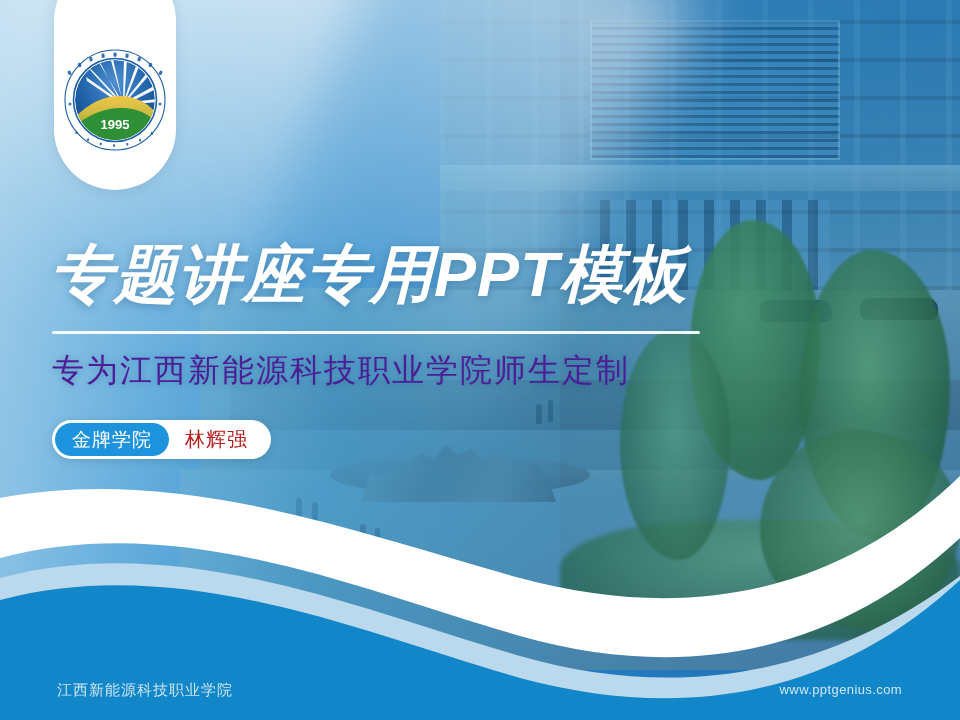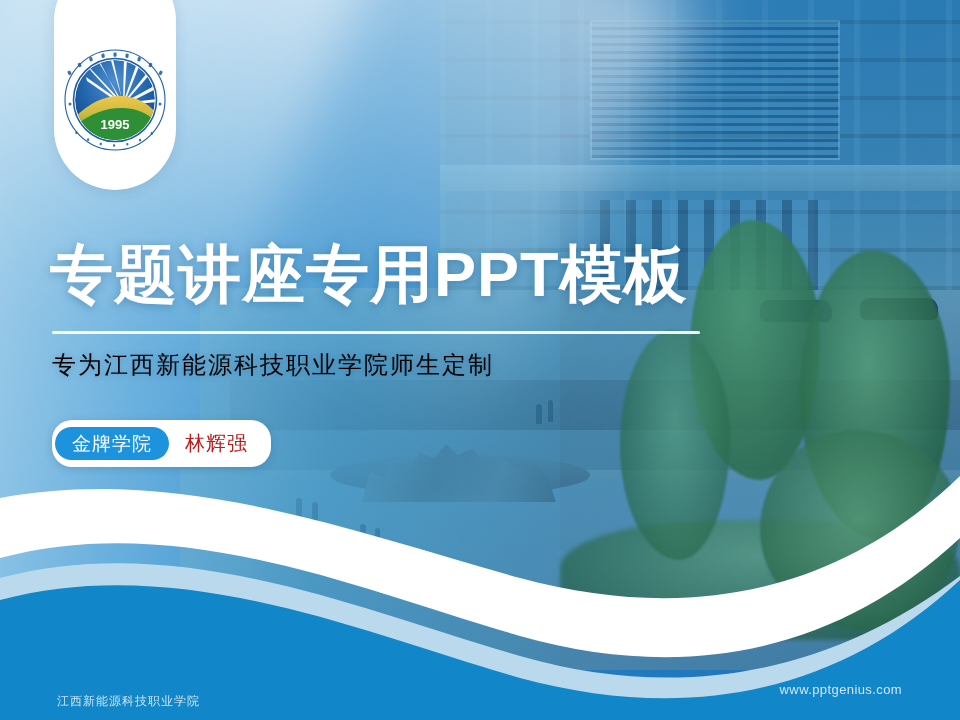--- a/index.html
+++ b/index.html
@@ -144,35 +144,36 @@
   }
   .logo svg{display:block;width:106px;height:106px;}
 
   
   .title{
     position:absolute;left:50px;top:243px;
     font-size:63px;font-weight:bold;color:#ffffff;
     letter-spacing:1px;line-height:1;
     text-shadow:0 2px 10px rgba(12,70,120,.35);
     white-space:nowrap;
+    font-style:italic;
   }
   .rule{
     position:absolute;left:52px;top:331px;width:648px;height:3px;
     background:rgba(255,255,255,.92);border-radius:2px;
   }
   .subtitle{
     position:absolute;left:52px;top:349px;
-    font-size:24px;color:#000000;letter-spacing:2px;
+    font-size:32px;color:#4c1d95;letter-spacing:2px;
     text-shadow:0 1px 6px rgba(12,70,120,.3);
     white-space:nowrap;
   }
 
   
   .badge{
-    position:absolute;left:52px;top:420px;height:47px;
+    position:absolute;left:52px;top:420px;height:39px;
     background:#ffffff;border-radius:20px;
     display:flex;align-items:center;padding:3px;
     box-shadow:0 2px 8px rgba(10,60,100,.18);
   }
   .badge-chip{
     background:#1e93dd;color:#ffffff;
     border-radius:17px;height:33px;
     display:flex;align-items:center;justify-content:center;
     padding:0 17px;font-size:19px;letter-spacing:1px;
   }
@@ -181,21 +182,21 @@
     padding:0 20px 0 16px;
   }
 
   
   .wave{position:absolute;left:0;bottom:0;width:960px;height:260px;}
   .wave svg{display:block;width:960px;height:260px;}
 
   
   .foot-left{
     position:absolute;left:57px;top:681px;
-    font-size:12px;color:rgba(255,255,255,.78);letter-spacing:1px;margin-top:12px;
+    font-size:15px;color:rgba(255,255,255,.78);letter-spacing:1px;
   }
   .foot-right{
     position:absolute;right:58px;top:682px;
     font-size:13px;color:rgba(255,255,255,.80);letter-spacing:.4px;
   }
 </style>
 </head>
 <body>
 
 <div class="slide">

